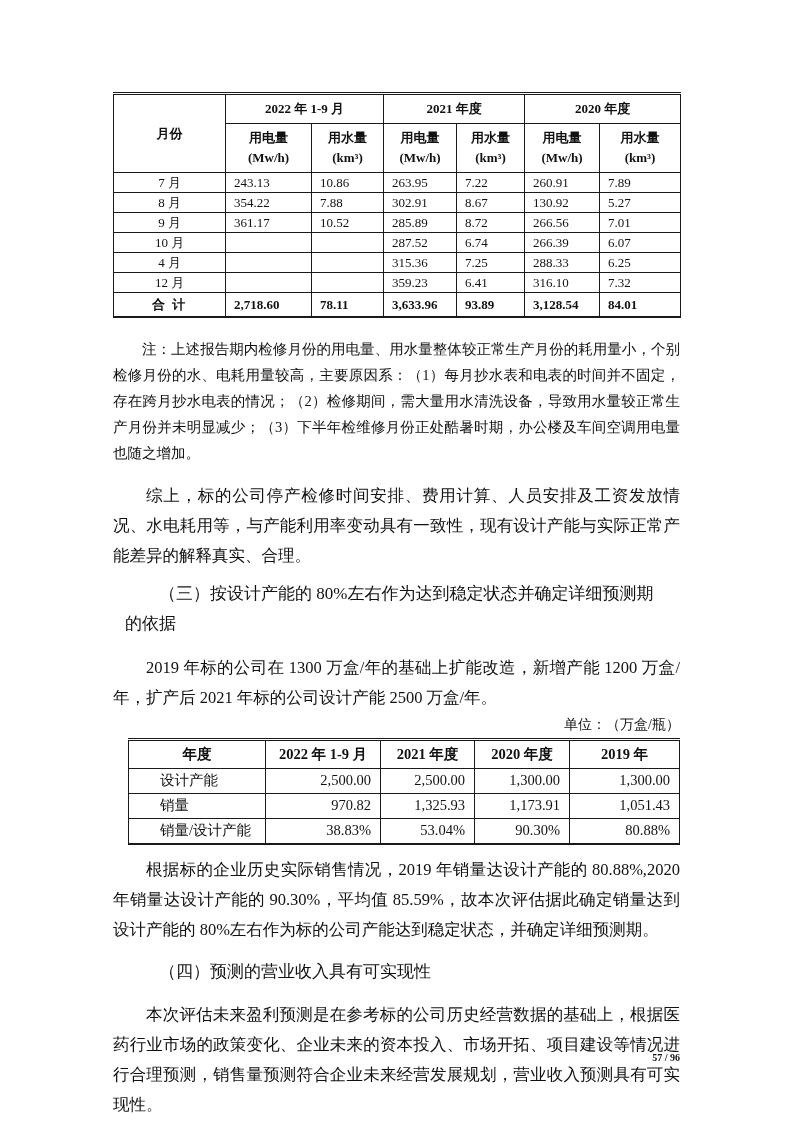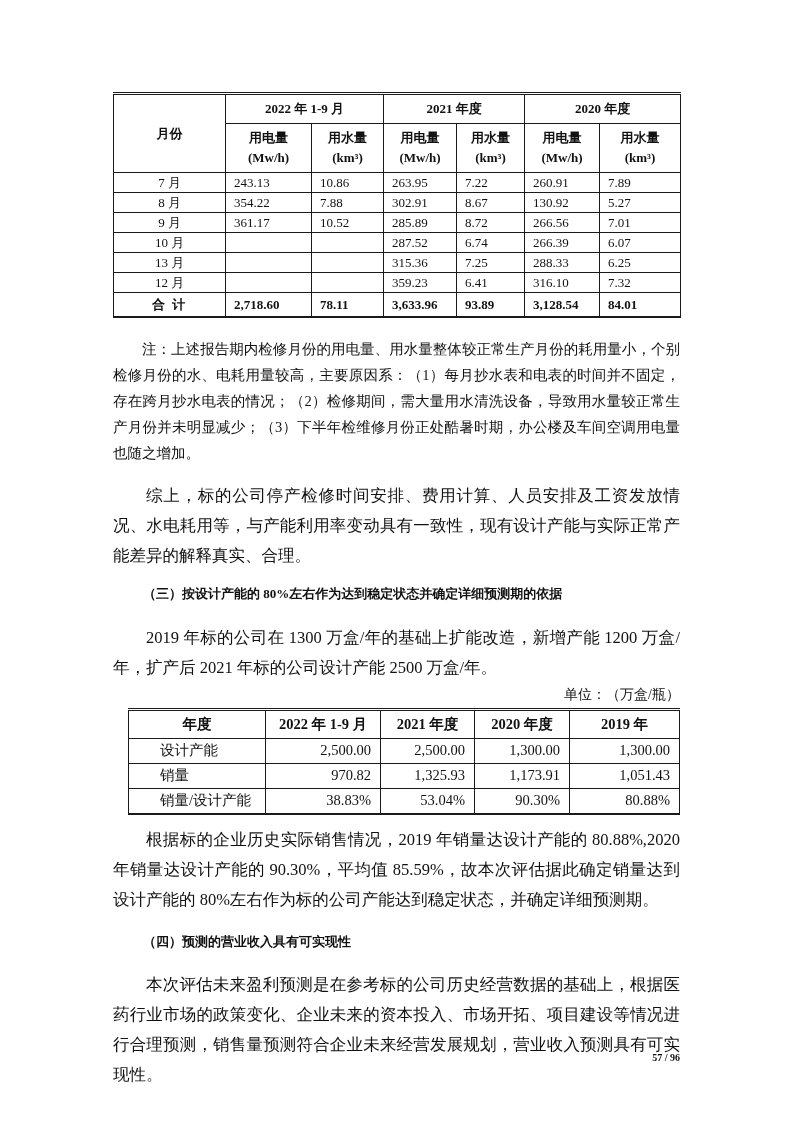--- a/index.html
+++ b/index.html
@@ -72,25 +72,25 @@
   .para{
     margin:0;
     margin-top:14px;
     font-size:16.5px;
     line-height:30px;
     text-align:justify;
     text-indent:2em;
   }
   .para.tight{}
   .heading{
-    margin:4px;
+    margin:12px;
     margin-top:8px;
-    font-size:13px;
+    font-size:17px;
     line-height:30px;
-    font-weight:bold;
+    font-weight:normal;
     text-indent:2em;
   }
   .unit-label{
     margin-top:2px;
     font-size:14px;
     line-height:20px;
     text-align:right;
   }
   .page-number{
     position:absolute;
@@ -182,21 +182,21 @@
       <tr>
         <td class="month">10 月</td>
         <td class="num"></td>
         <td class="num"></td>
         <td class="num">287.52</td>
         <td class="num">6.74</td>
         <td class="num">266.39</td>
         <td class="num">6.07</td>
       </tr>
       <tr>
-        <td class="month">13 月</td>
+        <td class="month">4 月</td>
         <td class="num"></td>
         <td class="num"></td>
         <td class="num">315.36</td>
         <td class="num">7.25</td>
         <td class="num">288.33</td>
         <td class="num">6.25</td>
       </tr>
       <tr>
         <td class="month">12 月</td>
         <td class="num"></td>

